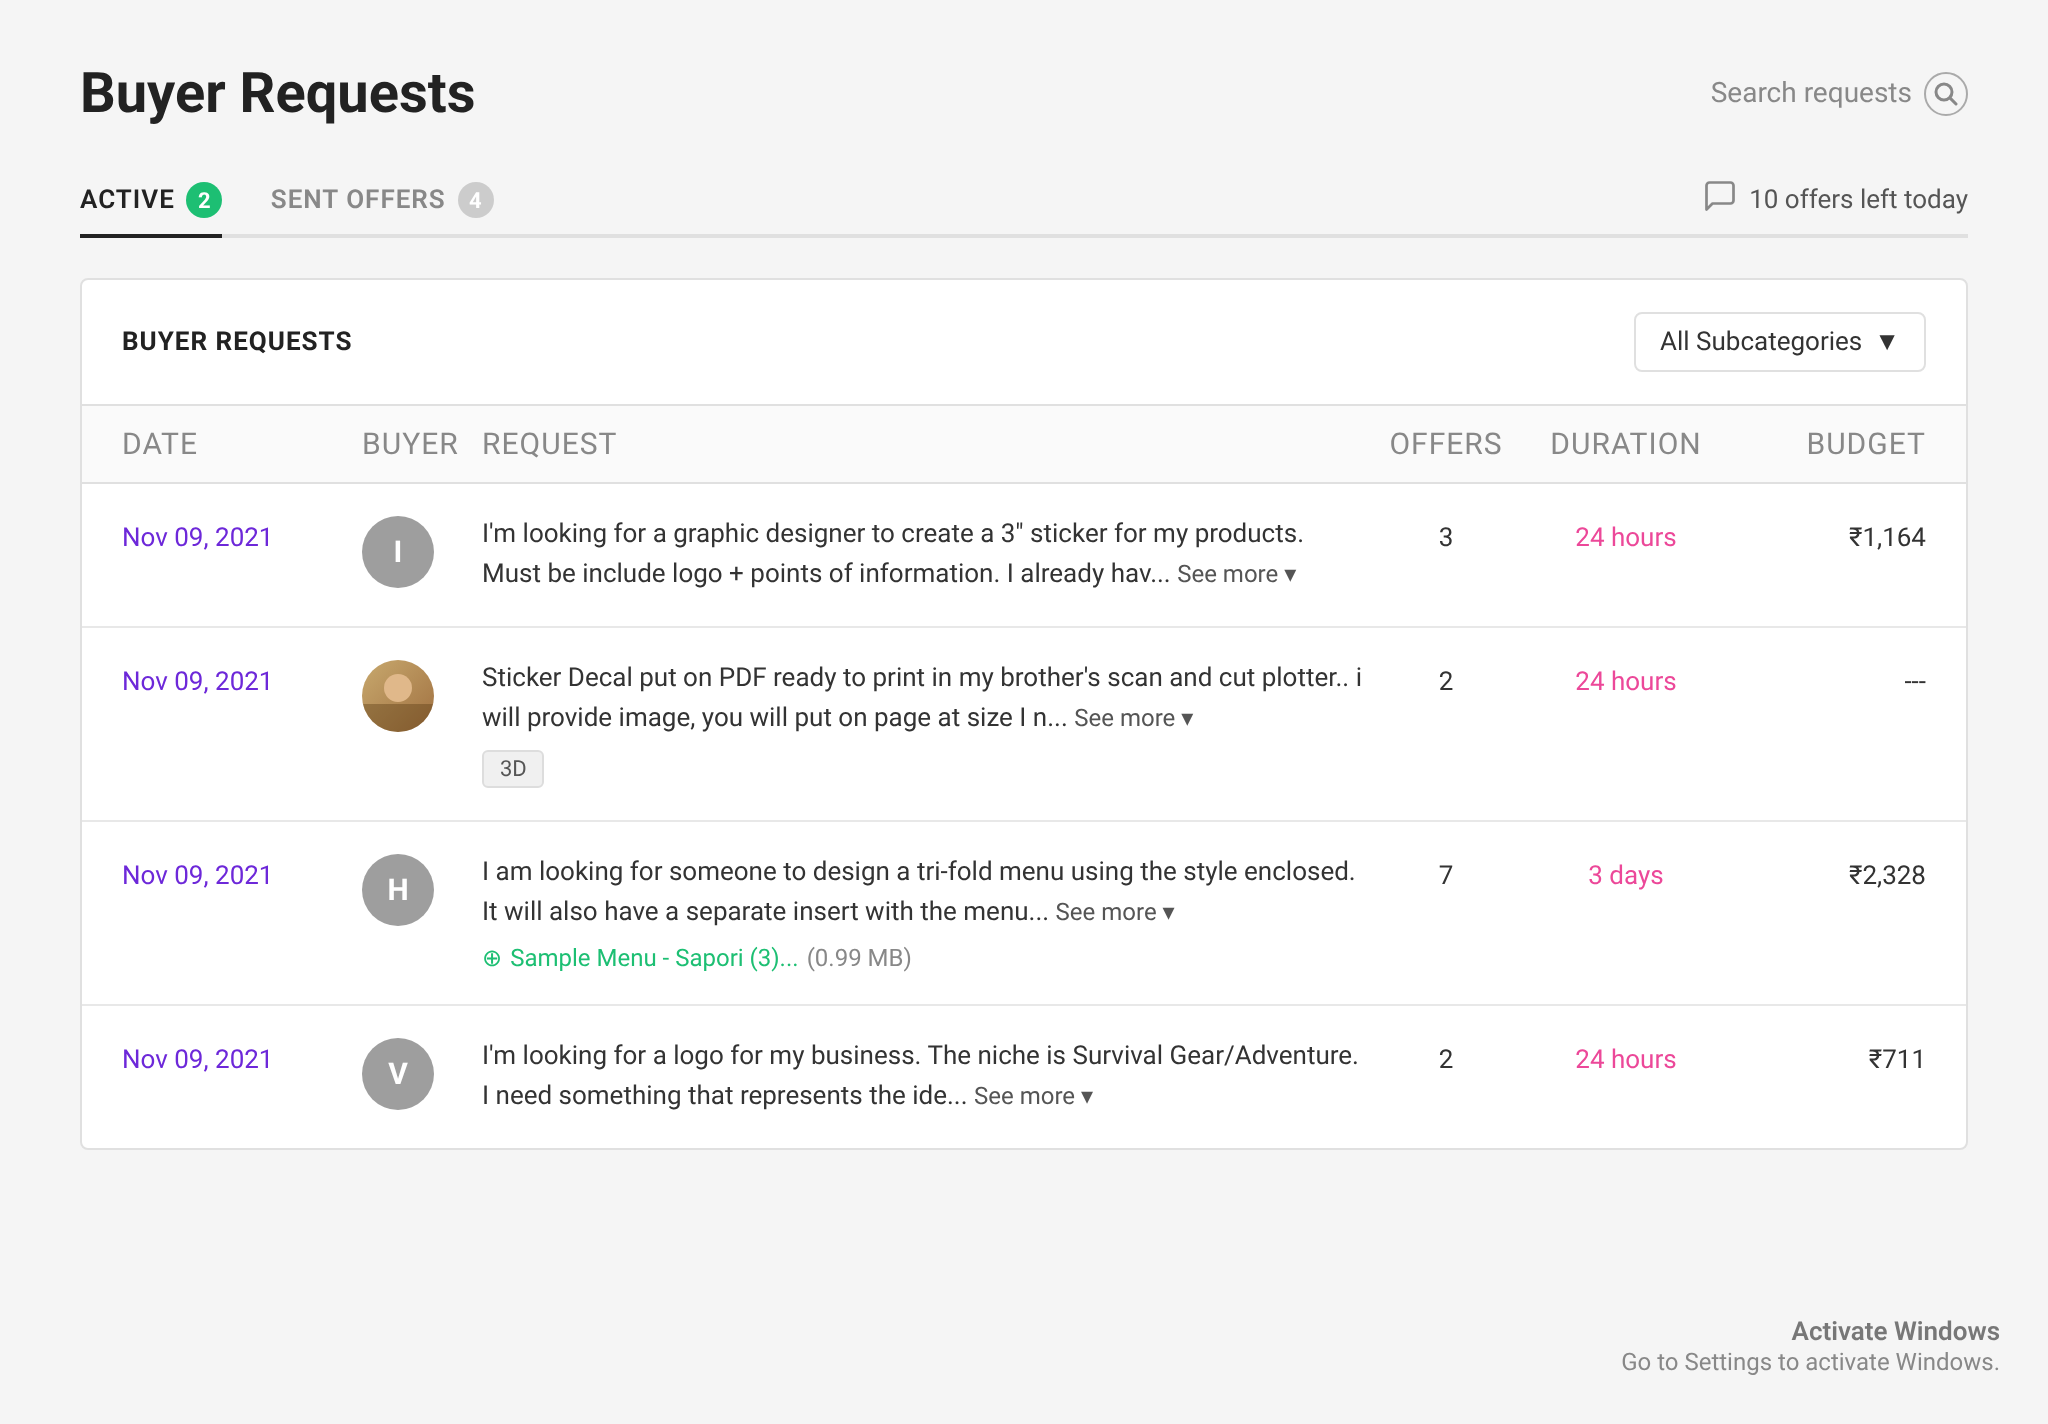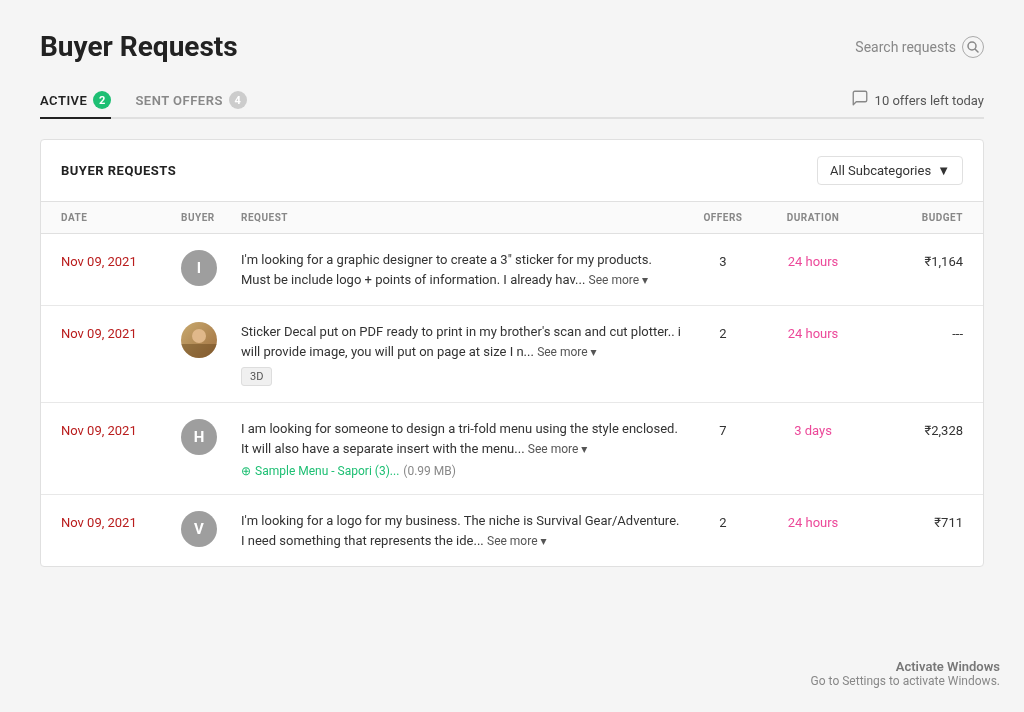--- a/index.html
+++ b/index.html
@@ -155,39 +155,39 @@
       background: #fff;
     }
     .table-header {
       display: grid;
       grid-template-columns: 120px 60px 1fr 80px 100px 100px;
       padding: 10px 20px;
       border-bottom: 1px solid #e0e0e0;
       background: #fafafa;
     }
     .table-header-cell {
-      font-size: 10px;
-      font-weight: 700;
+      font-size: 15px;
+      font-weight: 400;
       color: #888;
       text-transform: uppercase;
       letter-spacing: 0.5px;
     }
     .table-row {
       display: grid;
       grid-template-columns: 120px 60px 1fr 80px 100px 100px;
       padding: 16px 20px;
       border-bottom: 1px solid #e8e8e8;
       align-items: start;
     }
     .table-row:last-child {
       border-bottom: none;
     }
     .date-cell {
       font-size: 13px;
-      color: #b91c1c;
+      color: #6d28d9;
       padding-top: 4px;
     }
     .buyer-avatar {
       width: 36px;
       height: 36px;
       border-radius: 50%;
       display: flex;
       align-items: center;
       justify-content: center;
       font-size: 15px;

